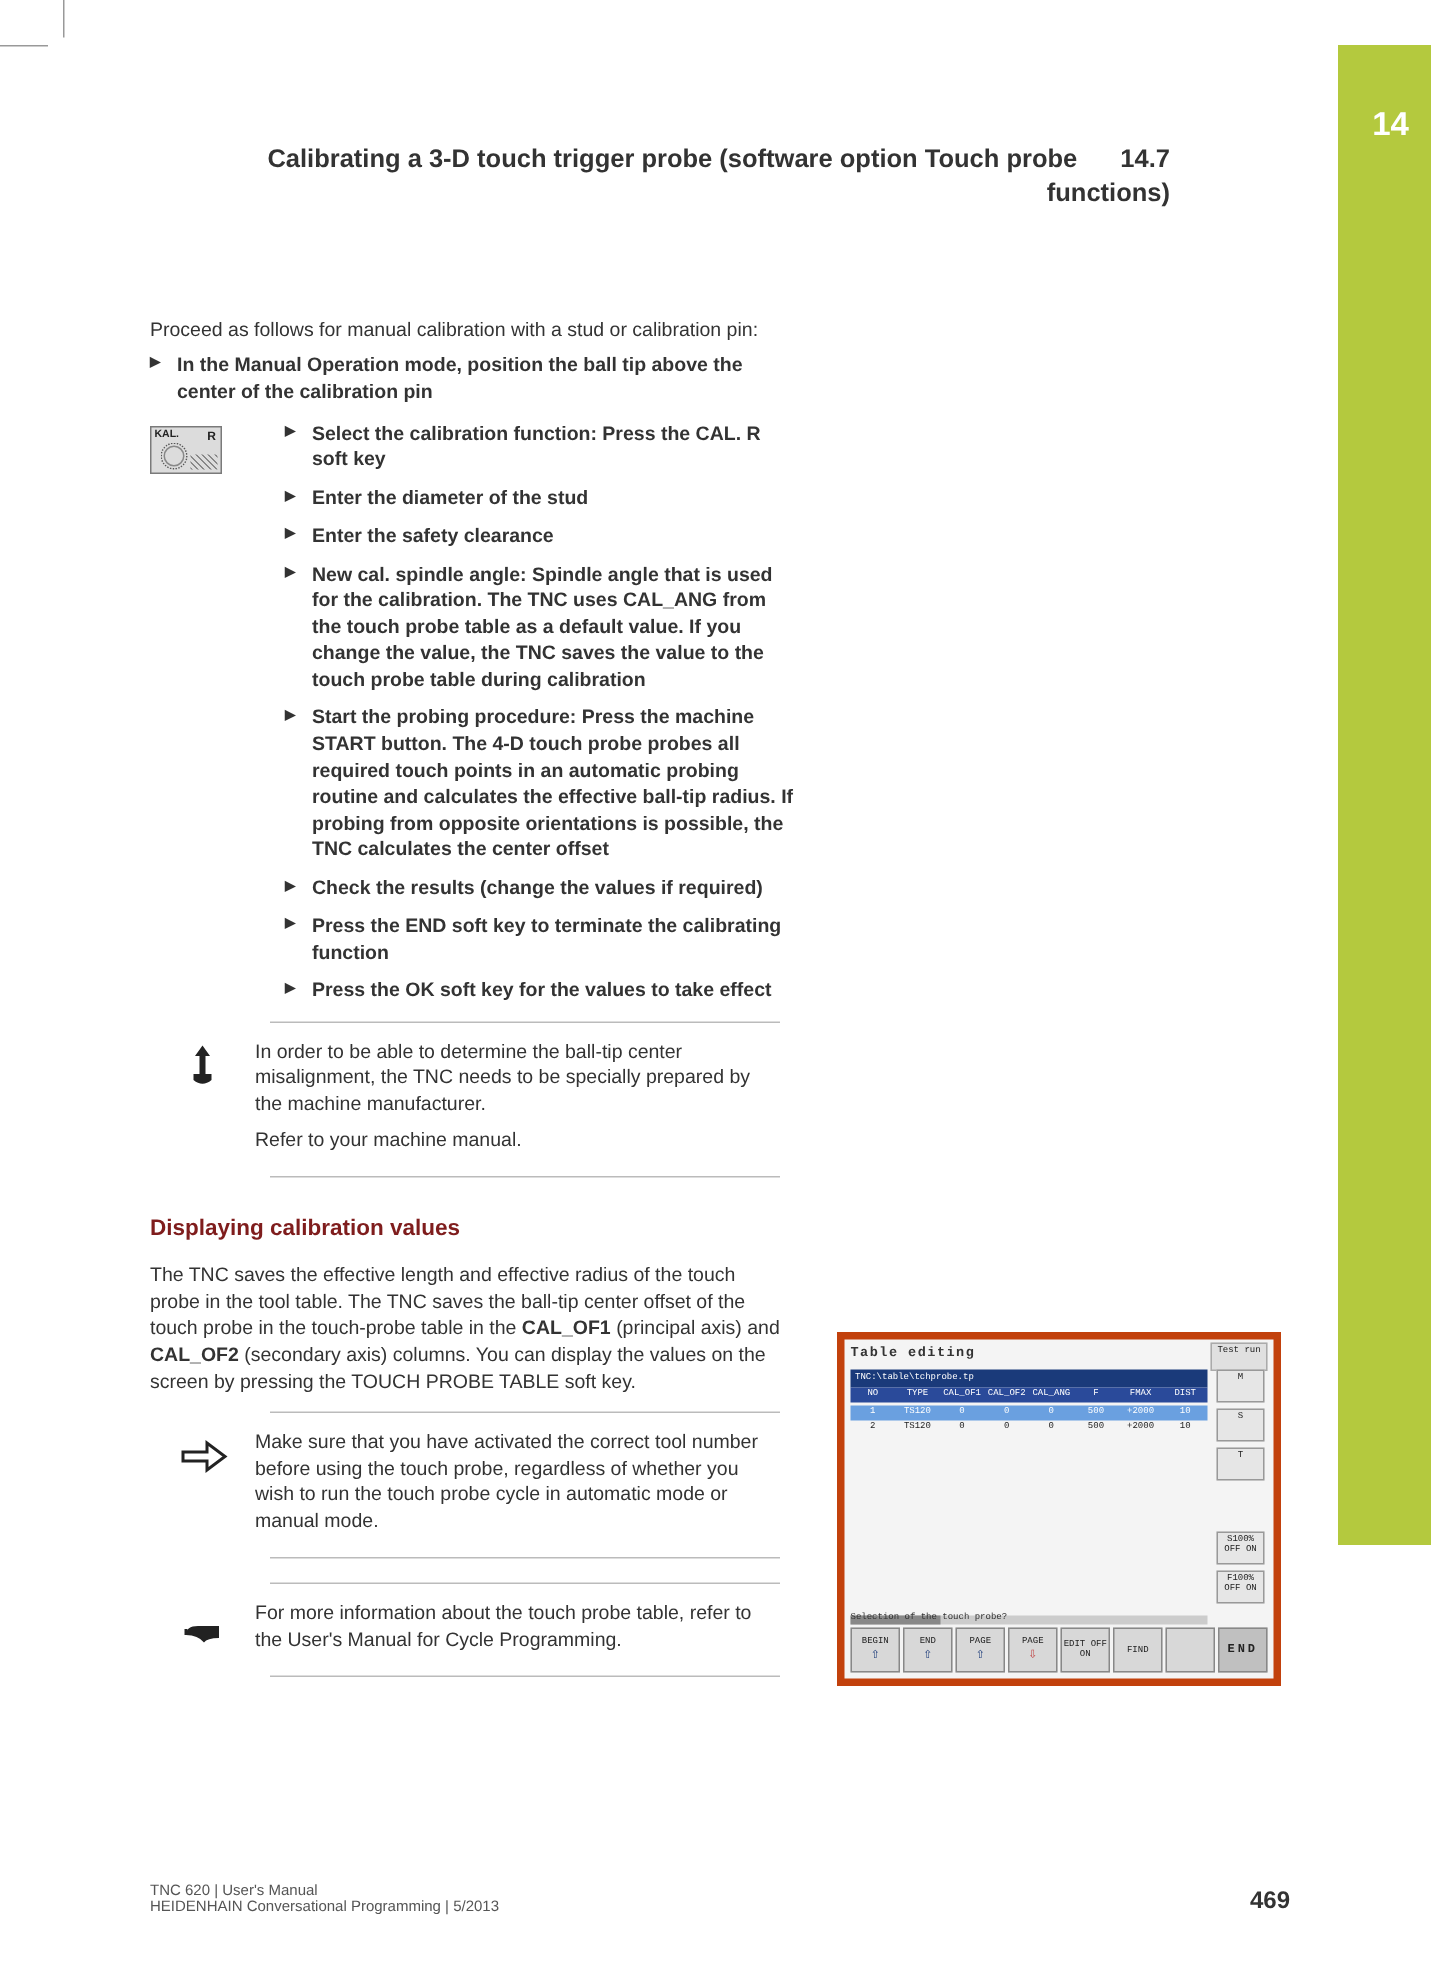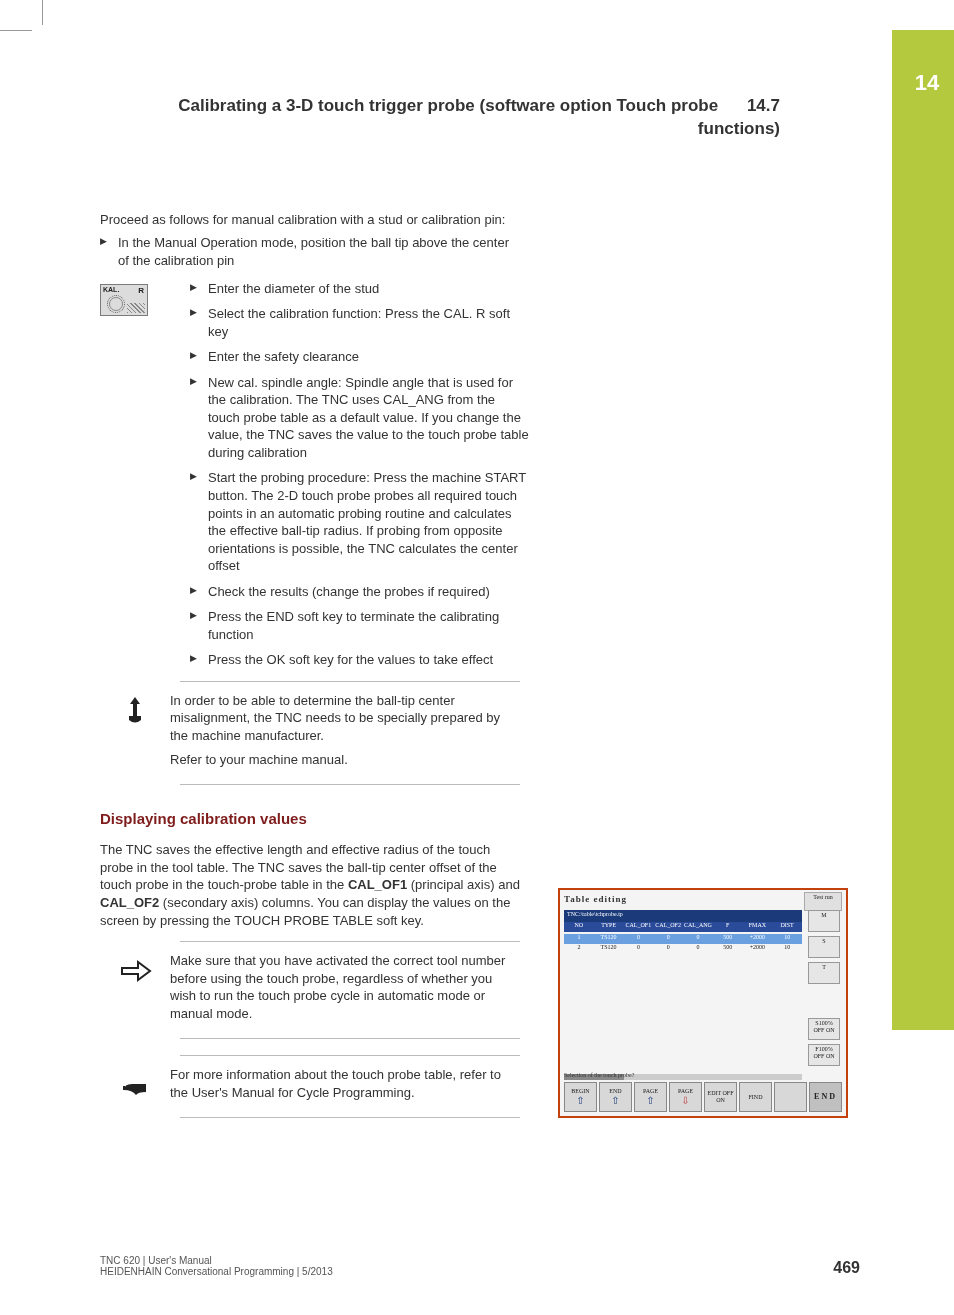--- a/index.html
+++ b/index.html
@@ -68,20 +68,21 @@
   .body-col p { margin: 12px 0 6px 0; }
   .bullets {
     list-style: none;
     padding: 0;
     margin: 4px 0 10px 0;
   }
   .bullets > li {
     position: relative;
     padding-left: 18px;
     margin-bottom: 8px;
+    font-weight: bold;
   }
   .bullets > li::before {
     content: "▶";
     position: absolute;
     left: 0;
     top: 1px;
     font-size: 9px;
     color: #333;
   }
   .indent-block {
@@ -173,23 +174,23 @@
     color: #7f1d1d;
   }
   .inline-bold { font-weight: bold; }
 
   .screenshot {
     position: absolute;
     left: 558px;
     top: 888px;
     width: 286px;
     height: 226px;
-    border: 2px solid #c2410c;
+    border: 5px solid #c2410c;
     background: #f4f4f4;
-    font-family: Liberation Serif, serif;
+    font-family: Liberation Mono, monospace;
     font-size: 7px;
     color: #222;
     overflow: hidden;
   }
   .screenshot .titlebar {
     position: absolute;
     top: 4px; left: 4px;
     font-size: 9px;
     letter-spacing: 1px;
     font-weight: bold;
@@ -336,26 +337,26 @@
     </div>
 
     <div class="body-col">
       <p>Proceed as follows for manual calibration with a stud or calibration pin:</p>
       <ul class="bullets">
         <li>In the Manual Operation mode, position the ball tip above the center of the calibration pin</li>
       </ul>
 
       <div class="indent-block">
         <ul class="bullets">
+          <li>Select the calibration function: Press the CAL. R soft key</li>
           <li>Enter the diameter of the stud</li>
-          <li>Select the calibration function: Press the CAL. R soft key</li>
           <li>Enter the safety clearance</li>
           <li>New cal. spindle angle: Spindle angle that is used for the calibration. The TNC uses CAL_ANG from the touch probe table as a default value. If you change the value, the TNC saves the value to the touch probe table during calibration</li>
-          <li>Start the probing procedure: Press the machine START button. The 2-D touch probe probes all required touch points in an automatic probing routine and calculates the effective ball-tip radius. If probing from opposite orientations is possible, the TNC calculates the center offset</li>
-          <li>Check the results (change the probes if required)</li>
+          <li>Start the probing procedure: Press the machine START button. The 4-D touch probe probes all required touch points in an automatic probing routine and calculates the effective ball-tip radius. If probing from opposite orientations is possible, the TNC calculates the center offset</li>
+          <li>Check the results (change the values if required)</li>
           <li>Press the END soft key to terminate the calibrating function</li>
           <li>Press the OK soft key for the values to take effect</li>
         </ul>
       </div>
 
       <div class="note">
         <div class="rule"></div>
         <div class="note-body">
           <div class="note-icon icon-probe">
             <svg viewBox="0 0 34 34">

